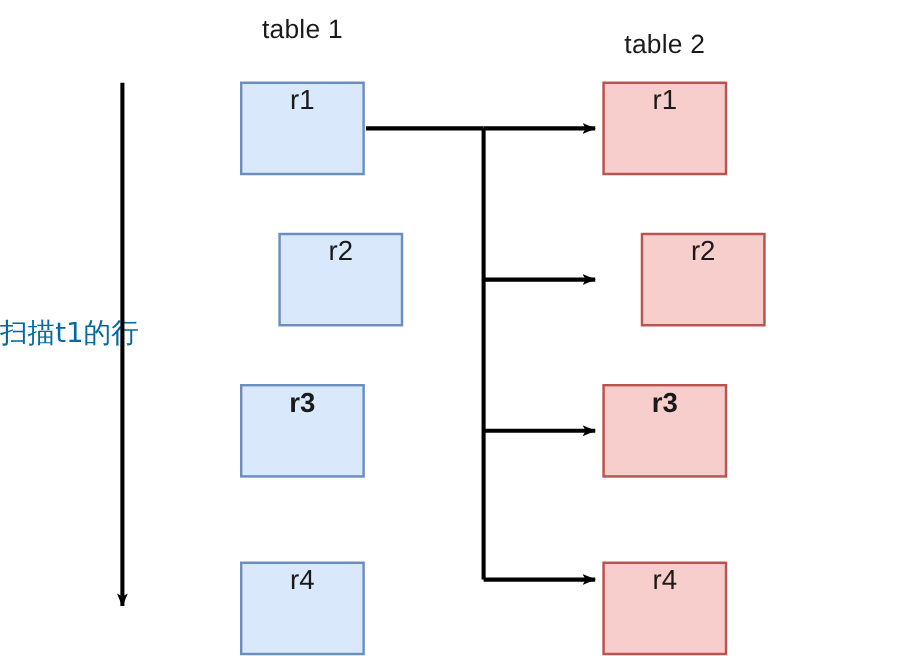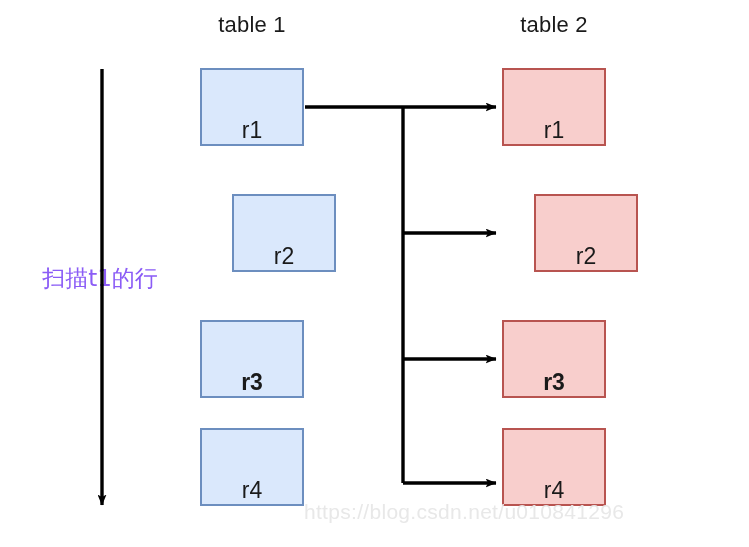--- a/index.html
+++ b/index.html
@@ -19,65 +19,65 @@
   }
   .hdr {
     position: absolute;
     font-size: 22px;
     color: #1a1a1a;
     text-align: center;
     white-space: nowrap;
     letter-spacing: 0.2px;
   }
   #hdr-t1 { left: 152px; top: 12px; width: 200px; }
-  #hdr-t2 { left: 454px; top: 12px; width: 200px; }
+  #hdr-t2 { left: 454px; top: 24px; width: 200px; }
 
   .cell {
     position: absolute;
     width: 104px;
     height: 78px;
     box-sizing: border-box;
     display: flex;
-    align-items: flex-end;
+    align-items: flex-start;
     justify-content: center;
     font-size: 23px;
     color: #1a1a1a;
   }
   .cell.left {
     left: 200px;
     background: #dae8fc;
     border: 2px solid #6c8ebf;
   }
   .cell.right {
     left: 502px;
     background: #f8cecc;
     border: 2px solid #b85450;
   }
   .row1 { top: 68px; }
   .row2 { top: 194px; margin-left: 32px; }
   .row3 { top: 320px; font-weight: bold; }
-  .row4 { top: 428px; }
+  .row4 { top: 468px; }
 
   #svg-layer {
     position: absolute;
     left: 0;
     top: 0;
     width: 749px;
     height: 547px;
     pointer-events: none;
   }
 
   .scan-label {
     position: absolute;
     left: 0px;
     top: 262px;
     width: 200px;
-    text-align: center;
+    text-align: left;
     font-size: 23px;
-    color: #8b5cf6;
+    color: #0369a1;
     line-height: 32px;
     font-family: "DejaVu Sans", "Liberation Sans", sans-serif;
   }
 
   #watermark {
     position: absolute;
     left: 304px;
     top: 500px;
     font-size: 21px;
     color: #e8e8e8;
@@ -146,15 +146,14 @@
   <div class="cell right row2">
     <span>r2</span>
   </div>
   <div class="cell right row3">
     <span>r3</span>
   </div>
   <div class="cell right row4">
     <span>r4</span>
   </div>
 
-  <div id="watermark">https://blog.csdn.net/u010841296</div>
 
 </div>
 
 </body></html>

